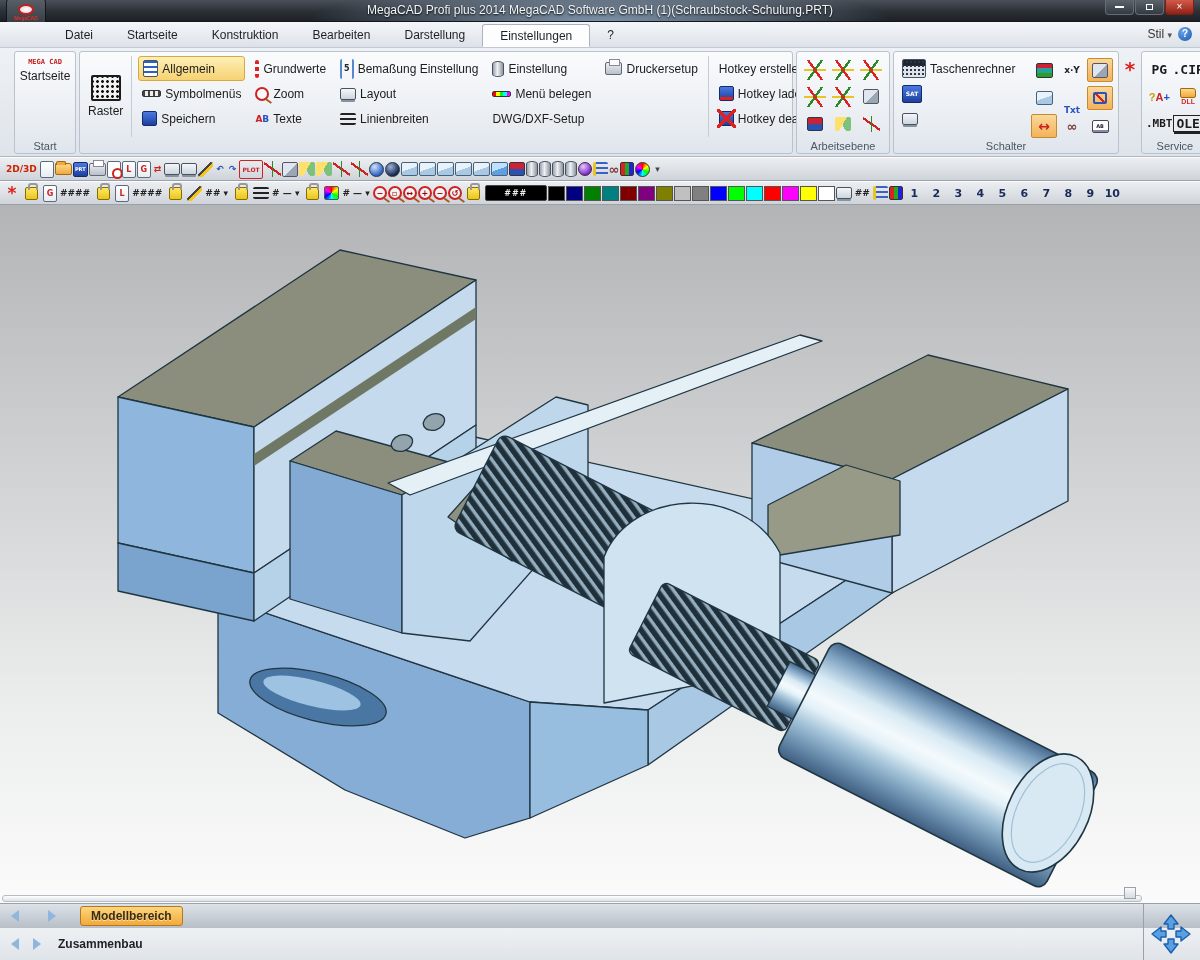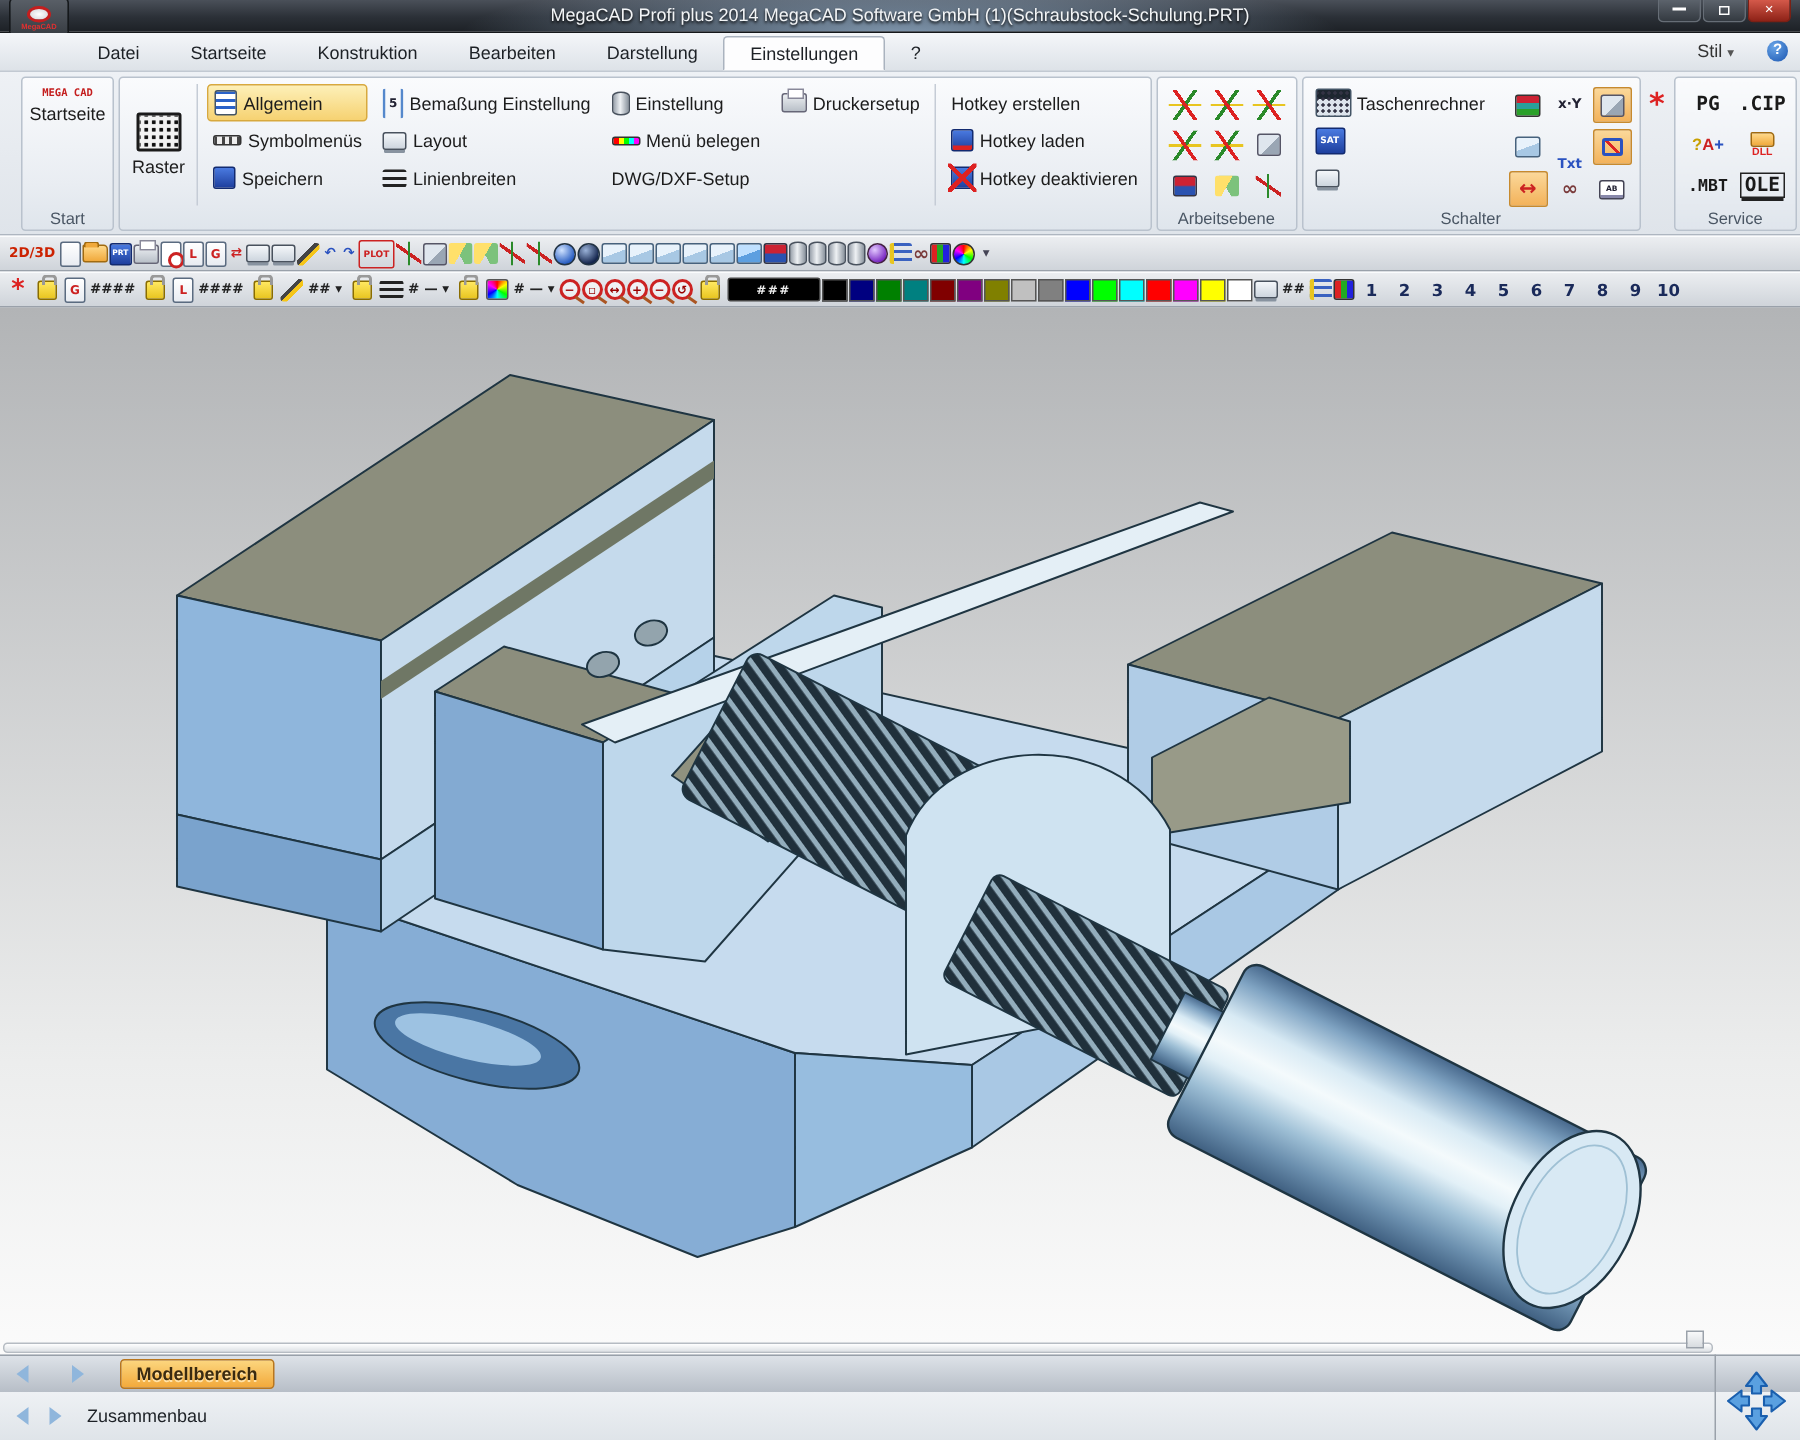--- a/index.html
+++ b/index.html
@@ -26,21 +26,21 @@
   .wbtn.close { background:linear-gradient(#d4594a,#8e2217); border-color:#7a2015; }
   .wbtn .rbox { display:inline-block; width:7px; height:6px; border:1px solid #fff; margin-top:4px; }
   .wbtn .mline { display:inline-block; width:9px; height:2px; background:#fff; margin-bottom:2px; }
 
   
   .tabbar { position:relative; height:26px; background:linear-gradient(#f4f6f9,#dde2e8);
     border-bottom:1px solid #c2c9d2; display:flex; align-items:flex-end; padding-left:48px; }
   .tab { padding:0 17px; height:23px; line-height:22px; color:#1d2126; cursor:default; }
   .tab.active { background:#fdfdfe; border:1px solid #aab3bf; border-bottom:1px solid #fdfdfe;
     border-radius:3px 3px 0 0; }
-  .tabbar-right { position:absolute; right:8px; top:5px; display:flex; align-items:flex-end; gap:22px;
+  .tabbar-right { position:absolute; right:8px; top:5px; display:flex; align-items:flex-end; gap:6px;
     color:#333; }
   .caret { font-size:9px; color:#555; }
   .helpdot { width:14px; height:14px; border-radius:50%; background:radial-gradient(circle at 35% 30%, #6aa6e8, #1a55b0);
     color:#fff; font-size:10px; font-weight:bold; text-align:center; line-height:14px; }
 
   
   .ribbon { height:109px; background:linear-gradient(#eef1f5,#dfe4ea); display:flex;
     padding:3px 2px 2px 14px; gap:3px; border-bottom:1px solid #aeb6c0; }
   .rgroup { position:relative; border:1px solid #b9c2cd; border-radius:3px;
     background:linear-gradient(#fafbfd,#e9edf2 70%, #dfe5ec); padding:4px 4px 16px 4px; }
@@ -181,21 +181,21 @@
   .statuswrap { position:relative; height:57px; }
   .srow1 { height:25px; background:linear-gradient(#dde2e8,#b7bec7); border-top:1px solid #98a0a9;
     display:flex; align-items:center; padding-left:6px; gap:19px; }
   .srow2 { height:32px; background:linear-gradient(#eef1f4,#dfe4e9);
     display:flex; align-items:center; padding-left:6px; gap:4px; }
   .navarr { width:0; height:0; border-top:6px solid transparent; border-bottom:6px solid transparent; margin:0 5px; }
   .navarr.left  { border-right:8px solid #8fb6dc; }
   .navarr.right { border-left:8px solid #8fb6dc; }
   .modeltab { background:linear-gradient(#fcd67e,#f2a93b); border:1px solid #b8761f; border-radius:3px;
     padding:2px 10px; font-weight:bold; color:#3a2a10; text-shadow:0 1px 0 #ffe2a8; }
-  .asmlabel { font-weight:normal; color:#1d2126; margin-left:8px; }
+  .asmlabel { font-weight:bold; color:#1d2126; margin-left:8px; }
   .statuswrap .sep { position:absolute; right:56px; top:0; bottom:0; width:1px; background:#9aa1aa; }
   .pan { position:absolute; right:8px; top:10px; width:42px; height:42px; }
 </style>
 </head>
 <body>
 
 <div class="titlebar">
   <div class="tlogo">
     <span class="ring"></span>
     <span class="word">MegaCAD</span>
@@ -242,20 +242,34 @@
         <span class="ri i-allg"></span>
         <span class="rlabel">Allgemein</span>
         </div>
       <div class="ritem">
         <span class="ri i-ruler"></span>
         <span class="rlabel">Symbolmenüs</span>
         </div>
       <div class="ritem">
         <span class="ri i-disk"></span>
         <span class="rlabel">Speichern</span>
+        </div>
+    </div>
+    <div class="rcol">
+      <div class="ritem">
+        <span class="ri i-reddash"></span>
+        <span class="rlabel">Grundwerte</span>
+        </div>
+      <div class="ritem">
+        <span class="ri i-lens"></span>
+        <span class="rlabel">Zoom</span>
+        </div>
+      <div class="ritem">
+        <span class="ri i-abc">A<b>B</b></span>
+        <span class="rlabel">Texte</span>
         </div>
     </div>
     <div class="rcol">
       <div class="ritem">
         <span class="ri i-dim">5</span>
         <span class="rlabel">Bemaßung Einstellung</span>
         </div>
       <div class="ritem">
         <span class="ri i-monitor"></span>
         <span class="rlabel">Layout</span>

